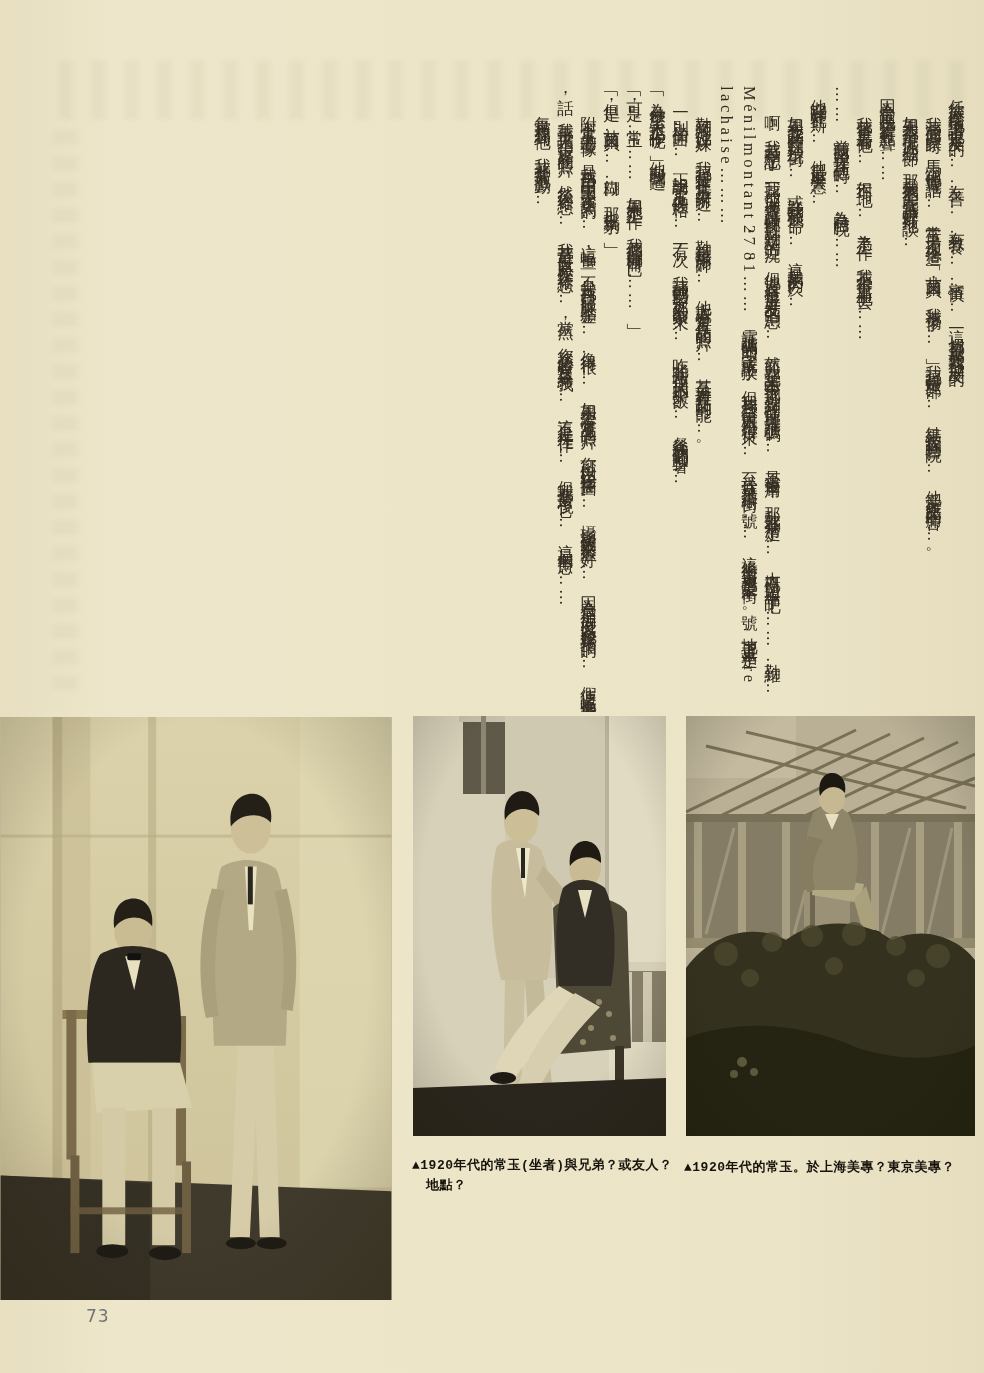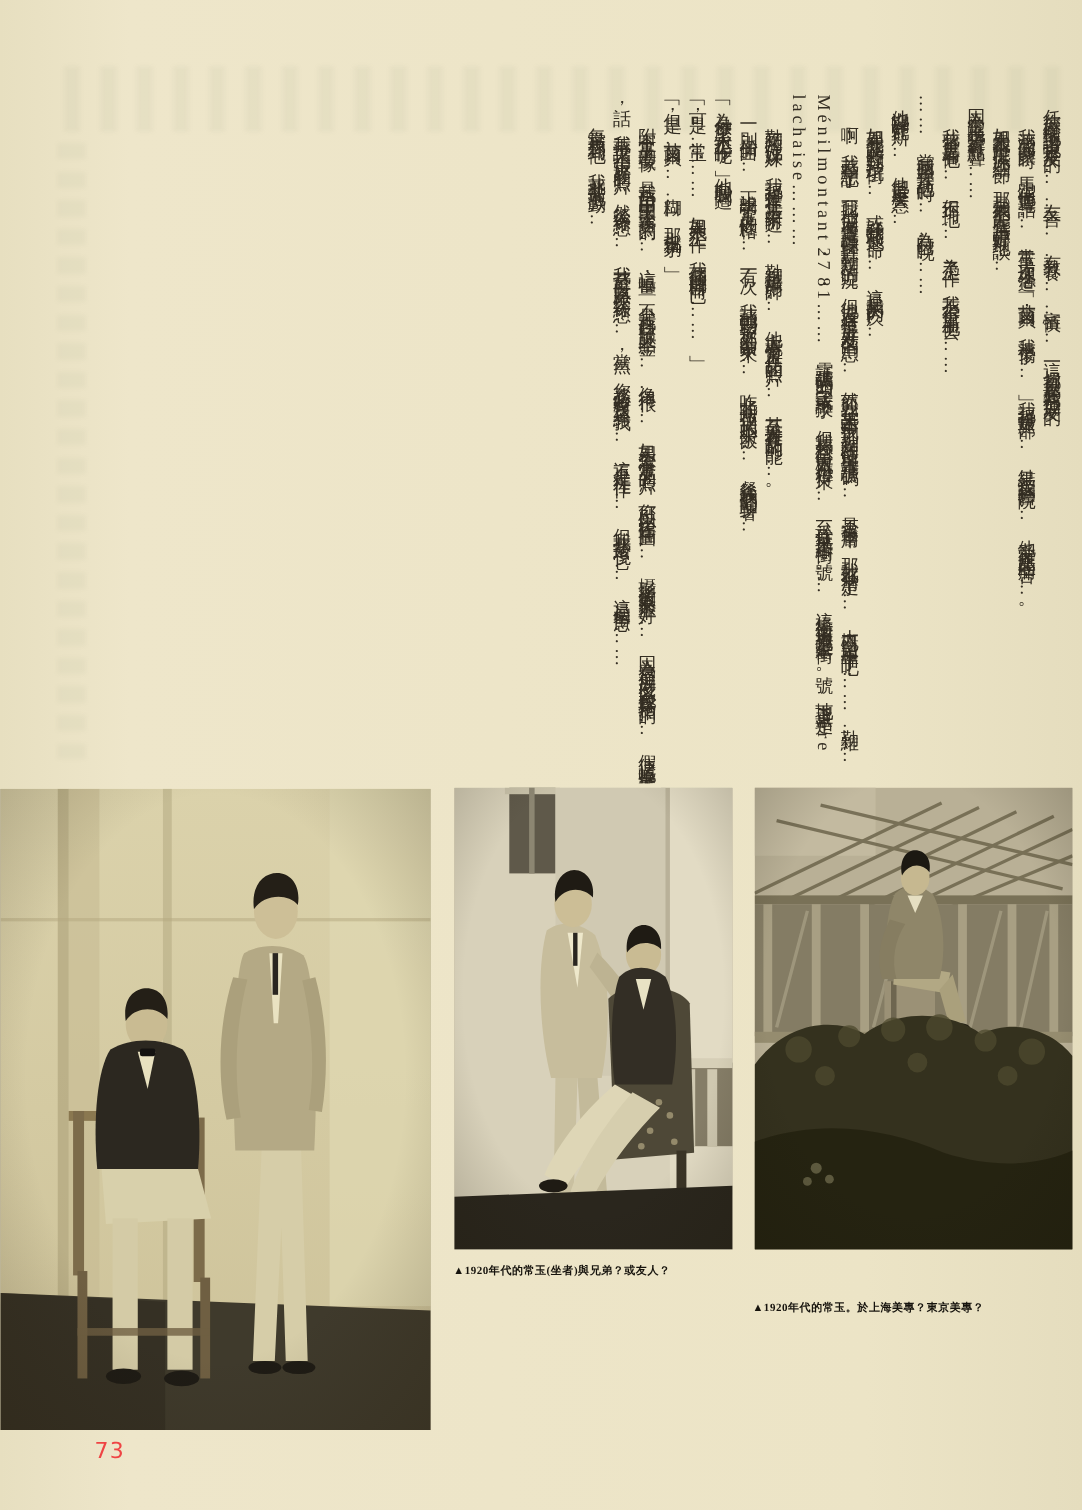--- a/index.html
+++ b/index.html
@@ -29,31 +29,31 @@
   .article p{margin:0;padding:0;}
   .article p.ind{text-indent:1em;}
   
   .photo{position:absolute;box-shadow:0 0 0 1px rgba(60,52,34,.25) inset;}
   .photo svg{display:block;}
   #photo-left{left:0;top:717px;width:392px;height:583px;}
   #photo-middle{left:413px;top:716px;width:253px;height:420px;}
   #photo-right{left:686px;top:716px;width:289px;height:420px;}
   
   .caption{
-    position:absolute;font-family:Liberation Serif, serif;
-    font-weight:700;font-size:10px;line-height:20px;color:#16130d;letter-spacing:.5px;
+    position:absolute;font-family:Liberation Mono, monospace;
+    font-weight:700;font-size:13px;line-height:20px;color:#16130d;letter-spacing:.5px;margin-top:10px;
   }
   #caption-middle{left:412px;top:1146px;width:272px;}
   #caption-middle .l2{padding-left:14px;}
-  #caption-right{left:684px;top:1180px;width:296px;}
+  #caption-right{left:684px;top:1148px;width:296px;}
   
   .page-number{
     position:absolute;left:86px;top:1306px;
     font-family:"DejaVu Sans","Liberation Sans",sans-serif;
-    font-size:20px;color:#ef4444;letter-spacing:1px;
+    font-size:17px;color:#737373;letter-spacing:1px;
   }
 </style>
 </head>
 <body>
 
 <div>
 
   <div class="bleed"></div>
   <div class="bleed2"></div>
 
@@ -254,20 +254,21 @@
         <circle cx="56" cy="346" r="5"></circle>
           <circle cx="68" cy="356" r="4"></circle>
           <circle cx="48" cy="358" r="4"></circle>
       </g>
       <rect x="0" y="0" width="289" height="420" fill="url(#vig3)"></rect>
     </svg>
   </figure>
 
   <div class="caption" id="caption-middle">
     <div>▲1920年代的常玉(坐者)與兄弟？或友人？</div>
+    <div class="l2">地點？</div>
   </div>
   <div class="caption" id="caption-right">
     <div>▲1920年代的常玉。於上海美專？東京美專？</div>
   </div>
 
   <div class="page-number">73</div>
 
 </div>
 
 </body></html>

